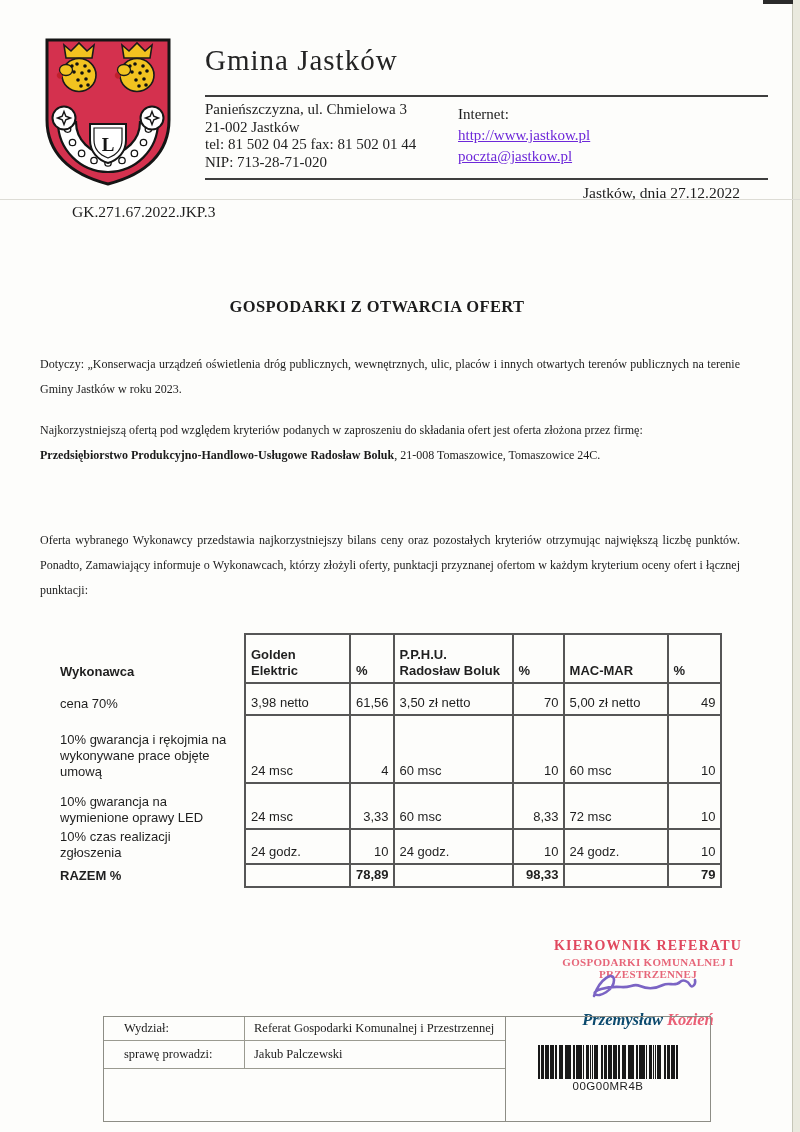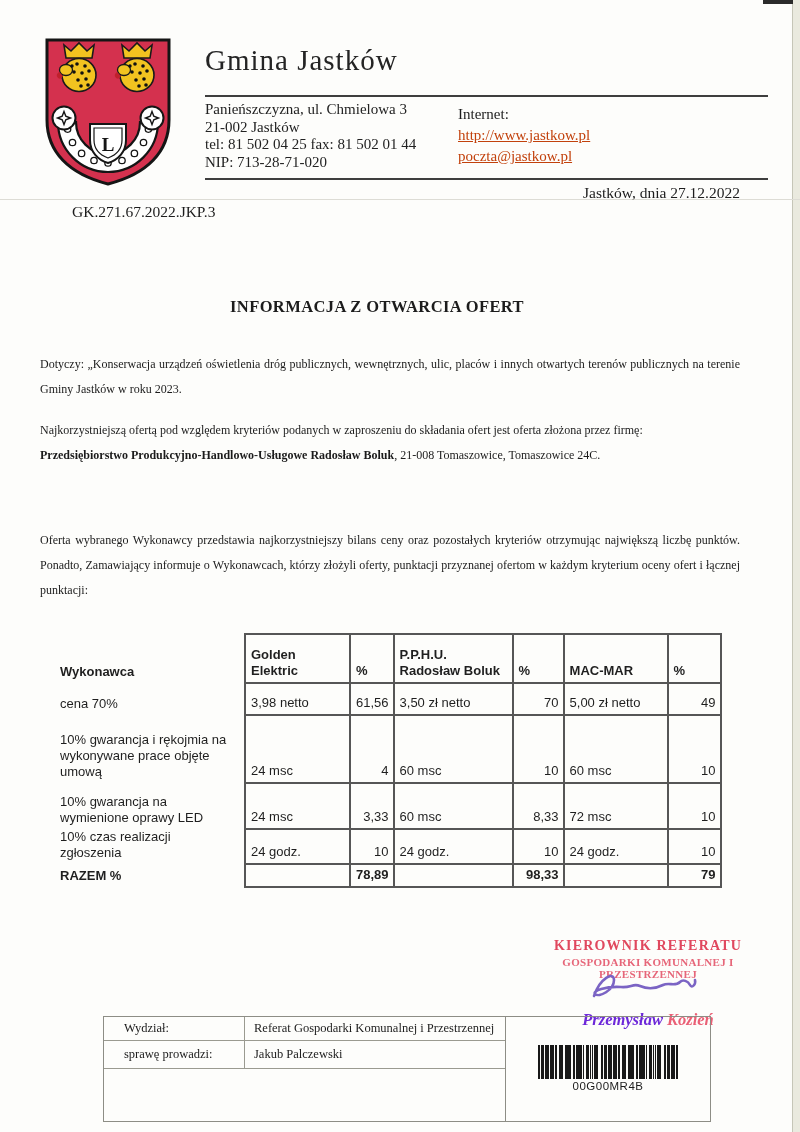--- a/index.html
+++ b/index.html
@@ -10,21 +10,21 @@
   .corner-mark{position:absolute;top:0;right:7px;width:30px;height:4px;background:#2b2b2b;}
   .faint-line{position:absolute;left:0;top:199px;width:100%;height:1px;background:#dddcd5;}
 
   
   .crest{position:absolute;left:42px;top:36px;}
   .org-name{position:absolute;left:205px;top:44px;font-size:29px;letter-spacing:1px;color:#242424;}
   .rule{position:absolute;left:205px;width:563px;height:2px;background:#3e3e3e;}
   .rule1{top:95px;} .rule2{top:178px;}
   .addr{position:absolute;left:205px;top:101px;font-size:15px;line-height:17.5px;color:#222;}
   .inet{position:absolute;left:458px;top:104px;font-size:15px;line-height:21px;}
-  .link{color:#c2410c;text-decoration:underline;cursor:pointer;}
+  .link{color:#6d28d9;text-decoration:underline;cursor:pointer;}
   .date-line{position:absolute;top:184px;right:60px;font-size:15.5px;}
   .ref-no{position:absolute;left:72px;top:203px;font-size:15.5px;}
 
   .doc-title{position:absolute;left:0;top:297px;width:754px;text-align:center;
              font-weight:bold;font-size:16.5px;letter-spacing:.4px;}
 
   .para{position:absolute;left:40px;width:700px;font-size:12px;line-height:25px;text-align:justify;color:#1b1b1b;}
   .p1{top:352px;} .p2{top:418px;} .p3{top:528px;}
   .para strong{font-weight:bold;}
 
@@ -36,21 +36,21 @@
   .offers .hdr{font-weight:bold;}
   .offers .num{text-align:right;padding-right:4px;}
   .offers .bold{font-weight:bold;}
 
   
   .stamp{position:absolute;left:528px;top:902px;width:240px;text-align:center;margin-top:36px;}
   .stamp-l1{font-size:14px;font-weight:600;letter-spacing:1.2px;color:#e0485e;}
   .stamp-l2{font-size:11px;font-weight:700;letter-spacing:.3px;color:#e4566b;opacity:.9;margin-top:2px;}
   .sig-ink{position:absolute;left:52px;top:26px;}
   .stamp-name{margin-top:30px;font-style:italic;font-size:16.5px;}
-  .stamp-name .fn{font-weight:bold;color:#6d28d9;}
+  .stamp-name .fn{font-weight:bold;color:#0c4a6e;}
   .stamp-name .ln{font-weight:600;color:#ea5f75;}
 
   
   .footer-box{position:absolute;left:103px;top:1016px;width:606px;height:104px;border:1px solid #8d8d85;}
   .fb-vdiv{position:absolute;left:401px;top:0;width:1px;height:100%;background:#8d8d85;}
   .fb-row{position:absolute;left:0;width:401px;border-bottom:1px solid #9a9a90;font-size:12.5px;}
   .fb-row1{top:0;height:23px;} .fb-row2{top:24px;height:27px;}
   .fb-label{position:absolute;left:20px;top:4px;} .fb-row2 .fb-label{top:6px;}
   .fb-value{position:absolute;left:150px;top:4px;} .fb-row2 .fb-value{top:6px;}
   .fb-ldiv{position:absolute;left:140px;top:0;width:1px;height:52px;background:#9a9a90;}
@@ -148,21 +148,21 @@
   <div class="inet">
     <div>Internet:</div>
     <div><a class="link">http://www.jastkow.pl</a></div>
     <div><a class="link">poczta@jastkow.pl</a></div>
   </div>
 
   <div class="rule rule2"></div>
   <div class="date-line">Jastków, dnia 27.12.2022</div>
   <div class="ref-no">GK.271.67.2022.JKP.3</div>
 
-  <div class="doc-title">INFORMACJA Z OTWARCIA OFERT</div>
+  <div class="doc-title">GOSPODARKI Z OTWARCIA OFERT</div>
 
   <div class="para p1">Dotyczy: „Konserwacja urządzeń oświetlenia dróg publicznych, wewnętrznych, ulic, placów i innych otwartych terenów publicznych na terenie Gminy Jastków w roku 2023.</div>
 
   <div class="para p2">
     <span>Najkorzystniejszą ofertą pod względem kryteriów podanych w zaproszeniu do składania ofert jest oferta złożona przez firmę:</span><br>
     <strong>Przedsiębiorstwo Produkcyjno-Handlowo-Usługowe Radosław Boluk</strong><span>, 21-008 Tomaszowice, Tomaszowice 24C.</span>
   </div>
 
   <div class="para p3">Oferta wybranego Wykonawcy przedstawia najkorzystniejszy bilans ceny oraz pozostałych kryteriów otrzymując największą liczbę punktów. Ponadto, Zamawiający informuje o Wykonawcach, którzy złożyli oferty, punktacji przyznanej ofertom w każdym kryterium oceny ofert i łącznej punktacji:</div>
 

